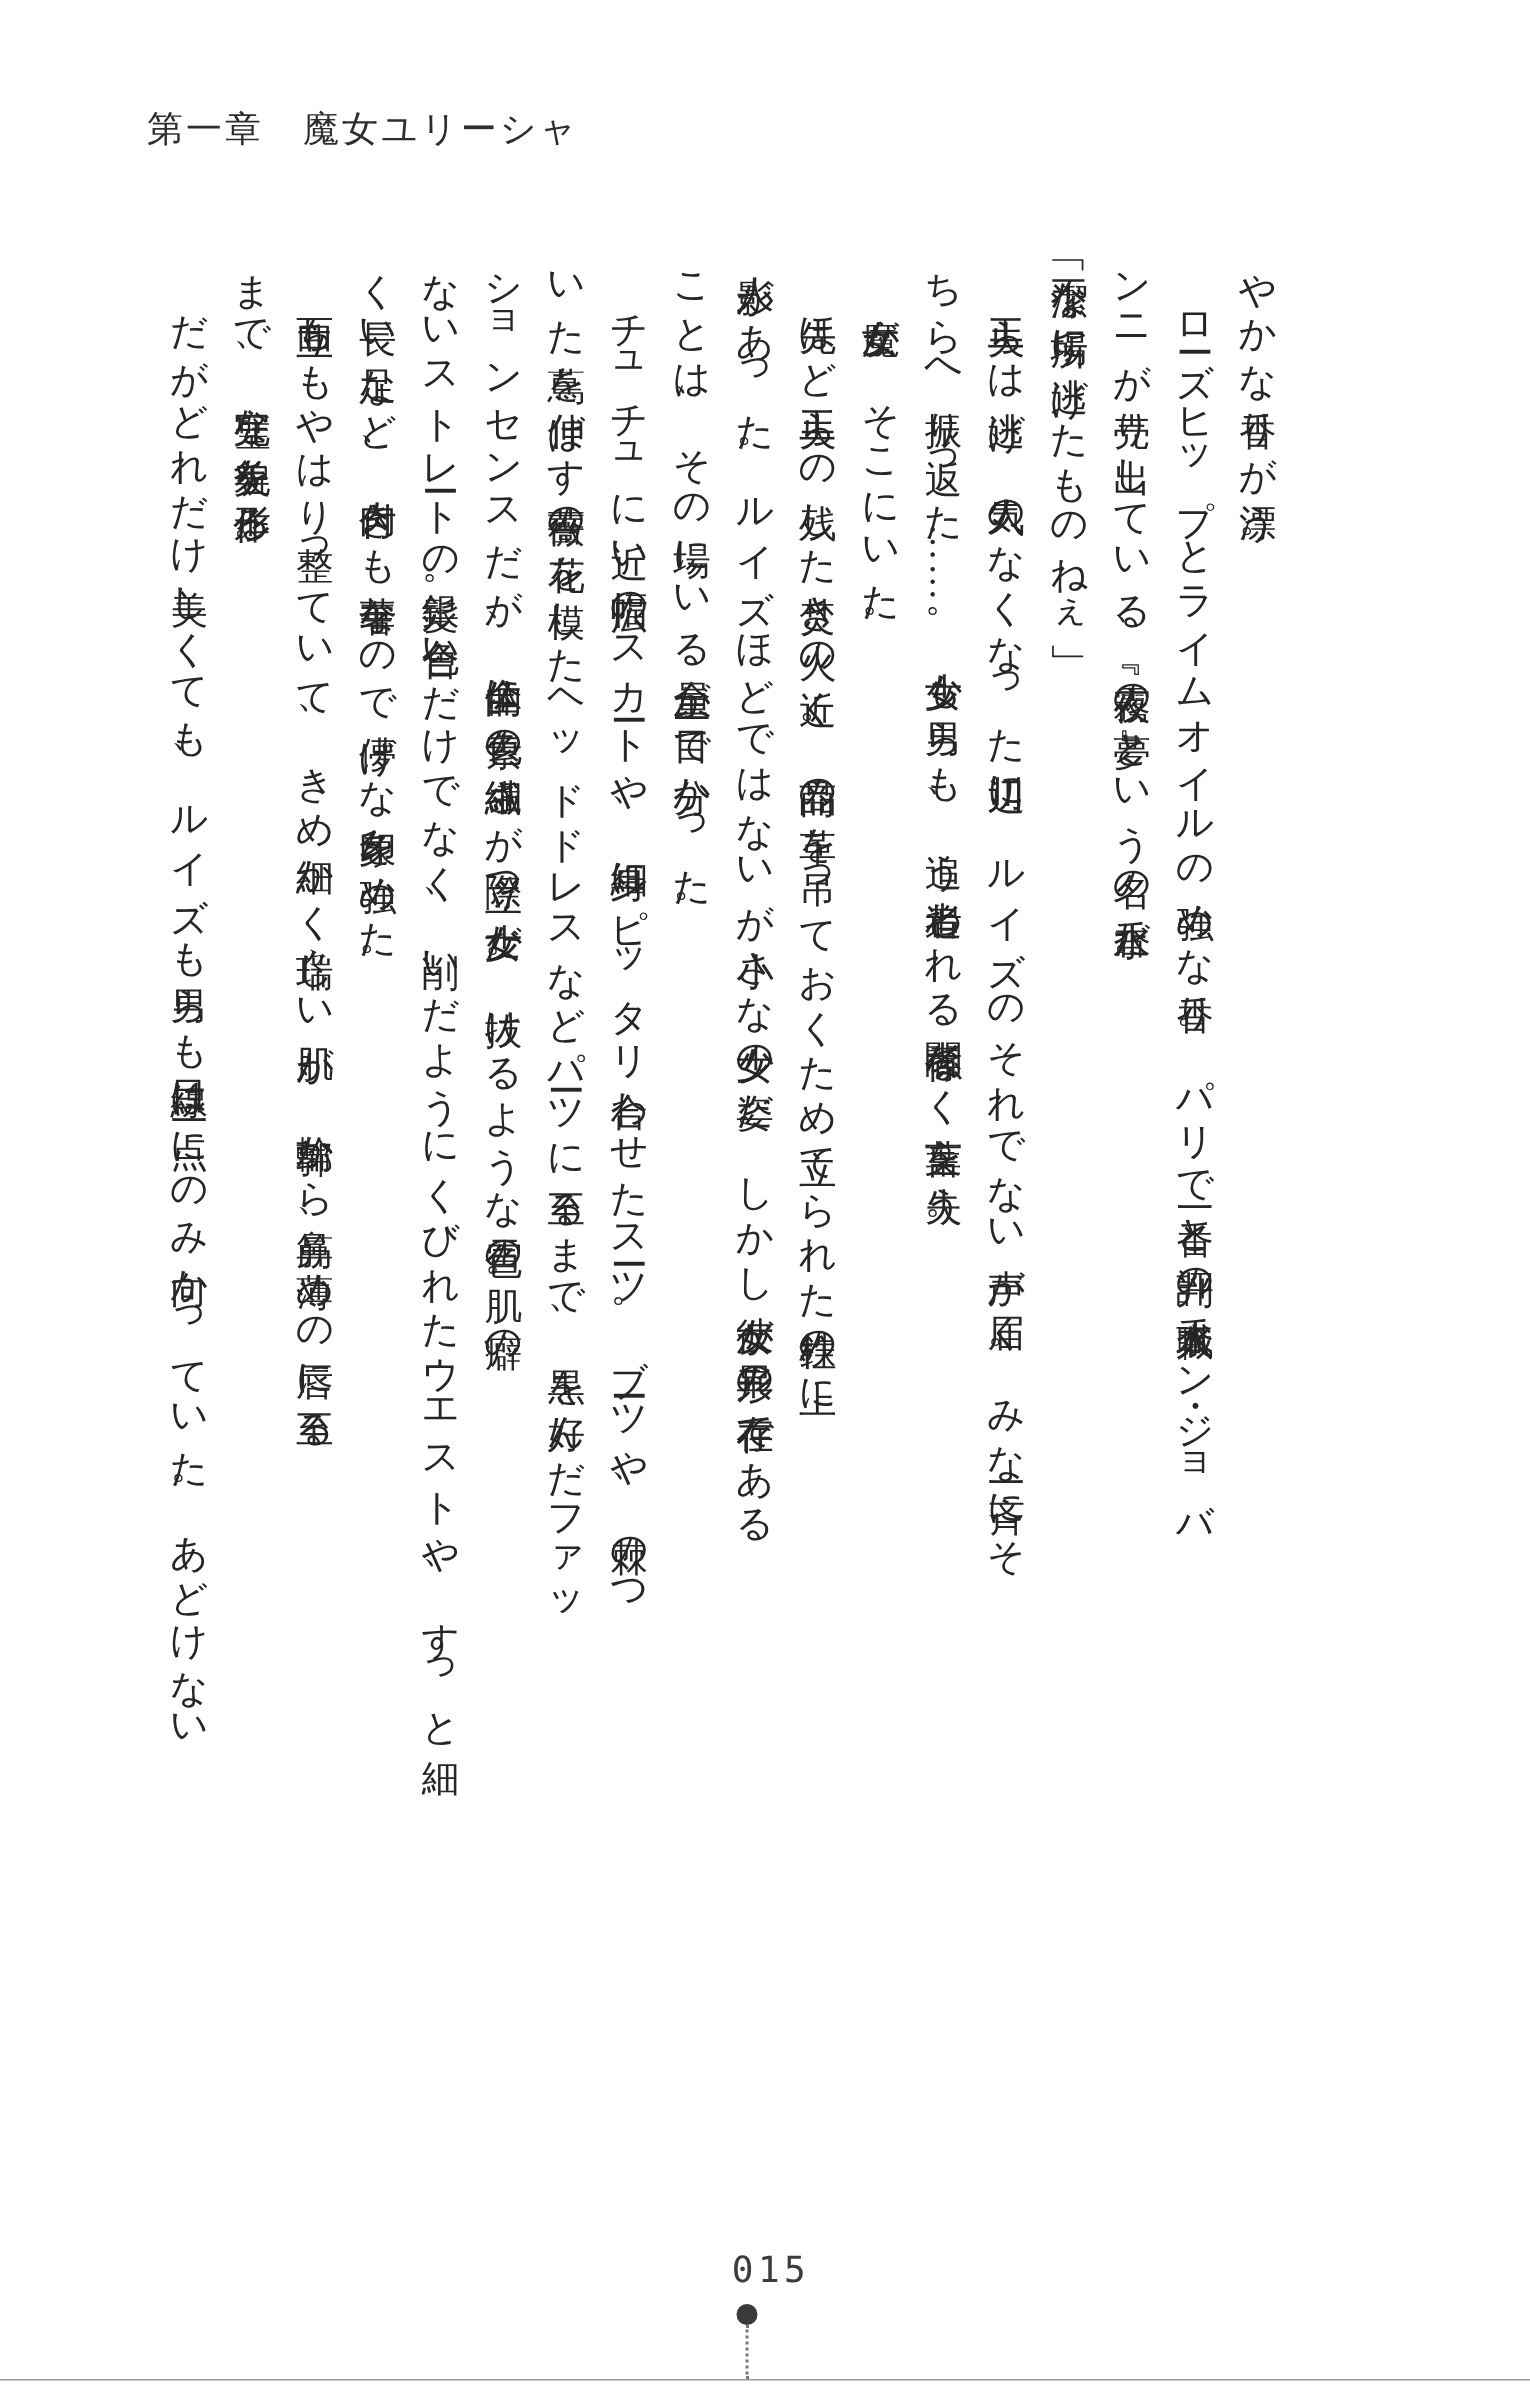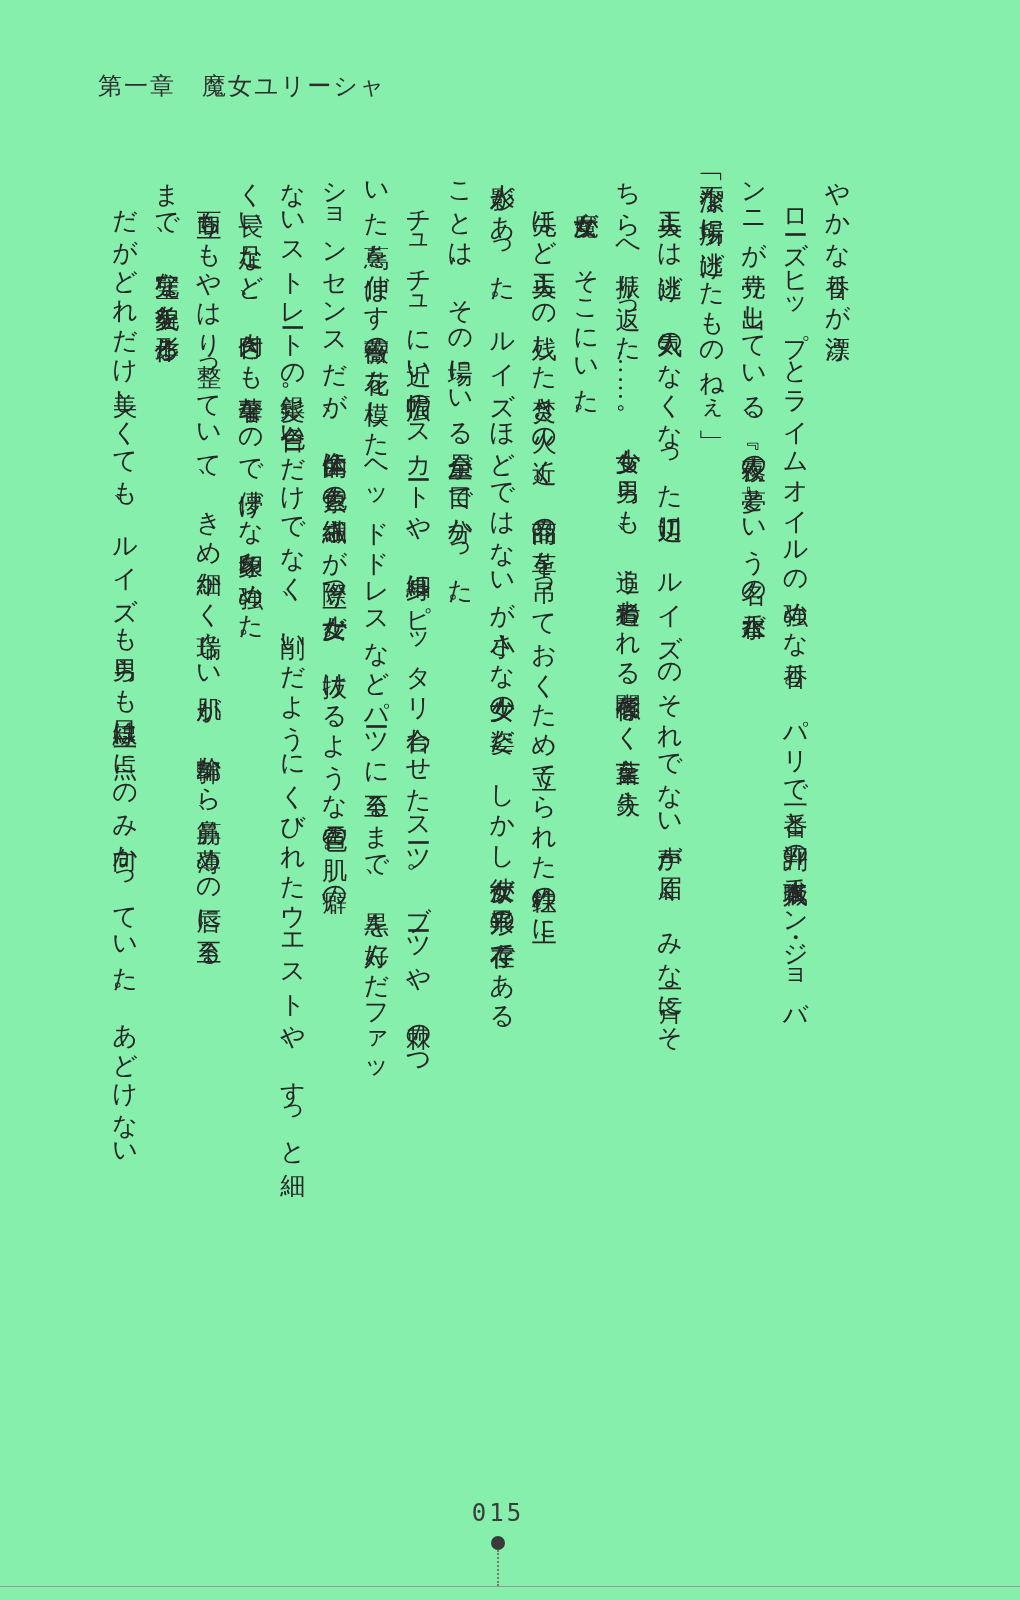--- a/index.html
+++ b/index.html
@@ -1,21 +1,21 @@
 <!DOCTYPE html>
 <html lang="ja"><head>
 <meta charset="utf-8">
 <style>
   html, body { margin: 0; padding: 0; background: #e8e8e6; }
   .page {
     position: relative;
     width: 1020px;
     height: 1600px;
     margin: 0 auto;
-    background: #86efac;
+    background: #ffffff;
     overflow: hidden;
     font-family: "Liberation Serif", "DejaVu Serif", serif;
     color: #262626;
   }
   .running-header {
     position: absolute;
     left: 98px;
     top: 70px;
     font-size: 24px;
     letter-spacing: 2px;
@@ -32,21 +32,21 @@
     color: #262626;
   }
   .tline {
     line-height: 41.9px;   
     white-space: nowrap;
   }
   .tline.indent { text-indent: 26.5px; }
   .page-number {
     position: absolute;
     top: 1499px;
-    left: 448px;
+    left: 464px;
     width: 100px;
     text-align: center;
     font-family: "DejaVu Sans Mono", monospace;
     font-size: 24px;
     letter-spacing: 3px;
     color: #3c3c3c;
   }
   .ornament-dot {
     position: absolute;
     left: 491px;

